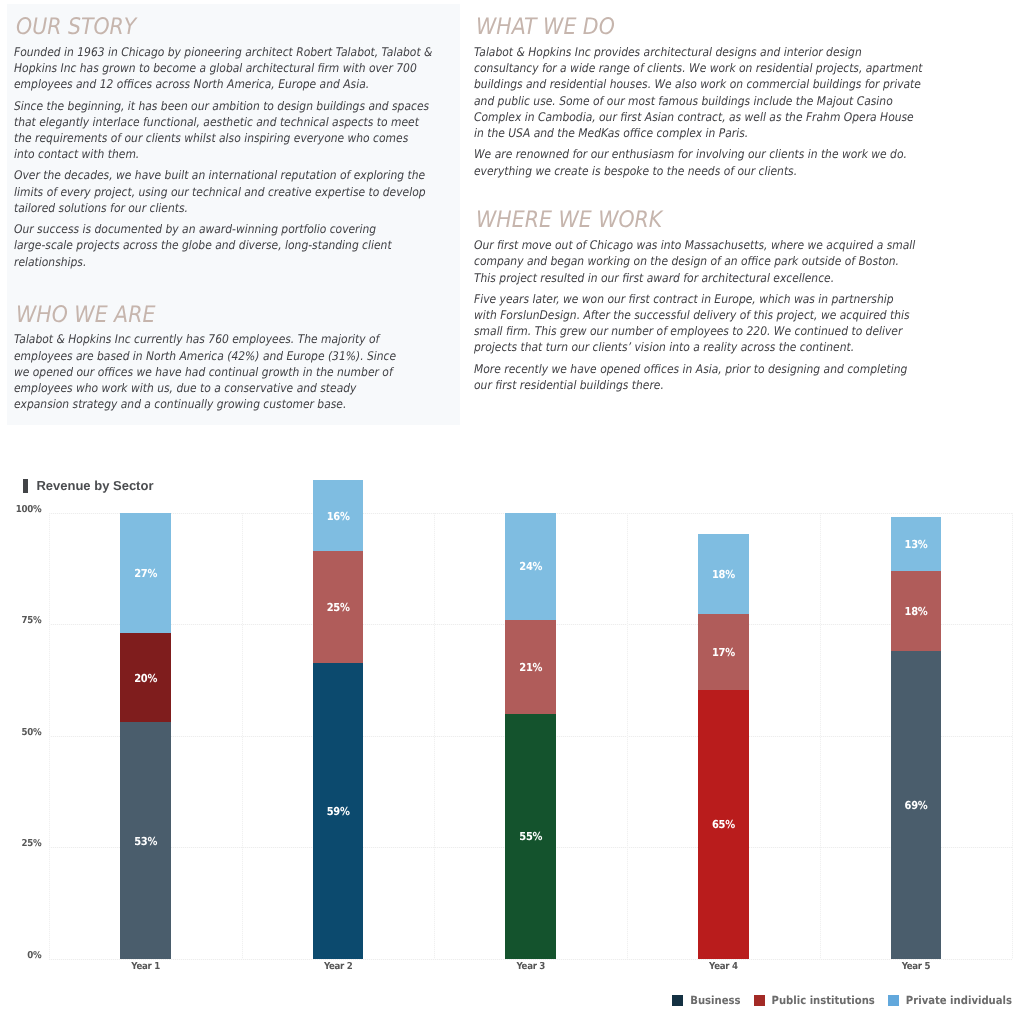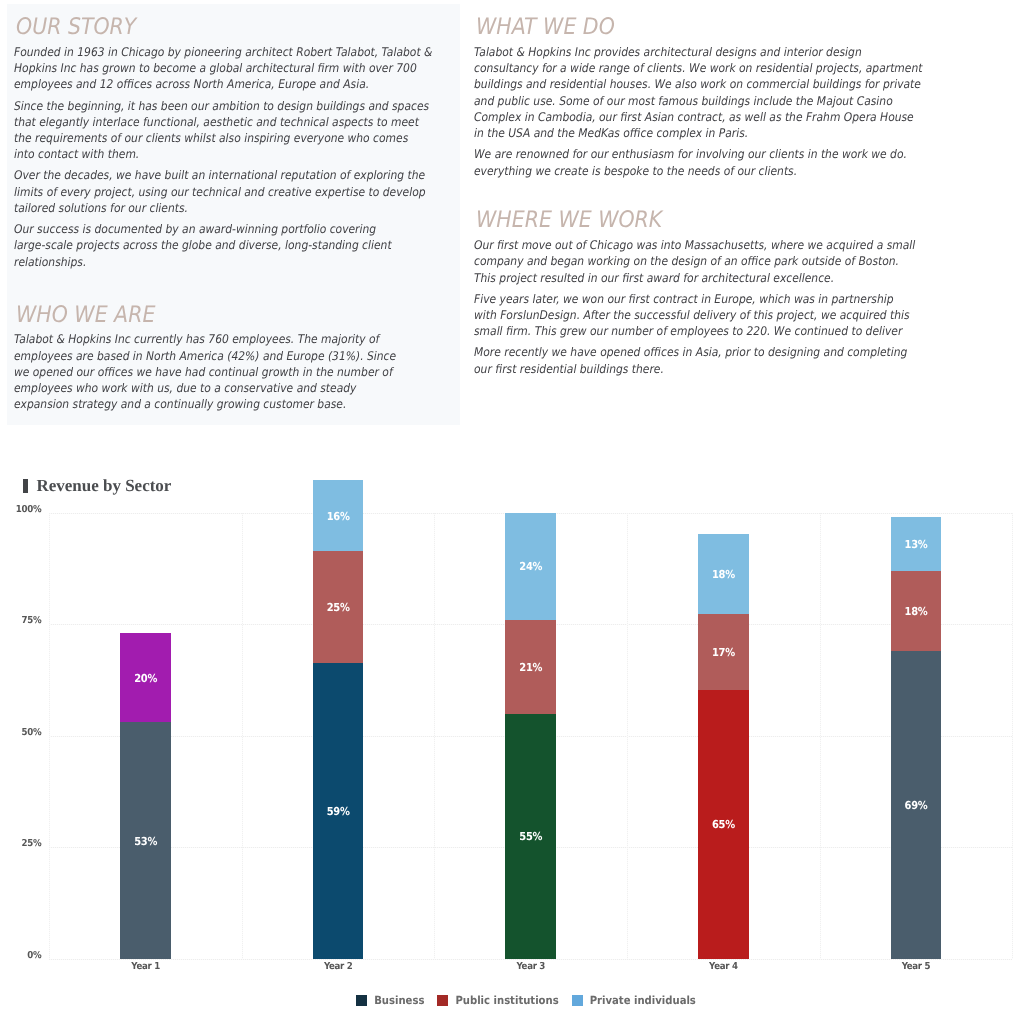--- a/index.html
+++ b/index.html
@@ -43,41 +43,41 @@
   span.tline{display:block;white-space:pre;font-style:italic;}
   .gap-after-title{height:3.7px;}
   .gap-para{height:4.85px;}
   .gap-before-title{height:26.5px;}
   .col-right .gap-before-title{height:23.3px;}
 
   
   .chart{position:absolute;left:0;top:0;width:1024px;height:1015px;pointer-events:none;}
   .chart-title-row{position:absolute;left:23px;top:479px;display:flex;align-items:center;height:14px;}
   .title-marker{width:4.5px;height:13.2px;background:#424447;margin-right:8.9px;border-radius:0;}
-  .chart-title{font-family:Liberation Serif, serif;font-stretch:condensed;font-size:17px;font-weight:700;color:#4b4d50;letter-spacing:0px;line-height:14px;}
+  .chart-title{font-family:Liberation Sans, sans-serif;font-stretch:condensed;font-size:13px;font-weight:700;color:#4b4d50;letter-spacing:0px;line-height:14px;}
 
   .plot{position:absolute;left:49.3px;top:513px;width:963px;height:445.6px;}
   .grid-line{position:absolute;left:0;width:100%;height:1px;
     background-image:repeating-linear-gradient(to right,#ededed 0px,#ededed 1px,#fbfbfb 1px,#fbfbfb 2px);}
   .vgrid{position:absolute;top:0;height:100%;width:1px;
     background-image:repeating-linear-gradient(to bottom,#f0f0f0 0px,#f0f0f0 1px,#fcfcfc 1px,#fcfcfc 2px);}
   .ytick{position:absolute;left:-83px;font-family:"DejaVu Sans",sans-serif;font-stretch:condensed;
          font-size:9.6px;font-weight:700;color:#565656;
          letter-spacing:-0.03em;text-align:right;width:75px;line-height:10px;transform:translateY(-8.3px);}
   .bar{position:absolute;bottom:0;width:50.6px;}
   .seg{width:100%;position:relative;display:flex;align-items:center;justify-content:center;}
   .seg span{font-family:"DejaVu Sans",sans-serif;font-stretch:condensed;font-size:11px;font-weight:700;color:#ffffff;letter-spacing:-0.025em;position:relative;top:0.5px;}
   .xlabel{position:absolute;top:448px;font-family:"DejaVu Sans",sans-serif;font-stretch:condensed;
           font-size:9.6px;font-weight:700;color:#565656;
           letter-spacing:-0.03em;transform:translateX(-50%);white-space:nowrap;}
 
-  .legend{position:absolute;left:52px;top:995px;width:960px;display:flex;justify-content:center;
+  .legend{position:absolute;left:52px;top:995px;width:960px;display:flex;justify-content:flex-end;
           align-items:center;gap:0;}
   .legend-item{display:flex;align-items:center;margin-right:13px;}
-  .legend-item:last-child{margin-right:12px;}
+  .legend-item:last-child{margin-right:0;}
   .swatch{width:11px;height:11px;margin-right:7px;}
   .legend-label{font-family:"DejaVu Sans",sans-serif;font-stretch:condensed;font-size:11.2px;font-weight:700;color:#6b6b6b;letter-spacing:0em;
                 line-height:11px;}
 </style>
 </head>
 <body>
 
 <div class="page">
 
   <div class="panel-bg"></div>
@@ -142,20 +142,21 @@
       <p class="body">
         <span class="tline">Our first move out of Chicago was into Massachusetts, where we acquired a small</span>
         <span class="tline">company and began working on the design of an office park outside of Boston.</span>
         <span class="tline">This project resulted in our first award for architectural excellence.</span>
       </p>
       <div class="gap-para"></div>
       <p class="body">
         <span class="tline">Five years later, we won our first contract in Europe, which was in partnership</span>
         <span class="tline">with ForslunDesign. After the successful delivery of this project, we acquired this</span>
         <span class="tline">small firm. This grew our number of employees to 220. We continued to deliver</span>
+        <span class="tline">projects that turn our clients’ vision into a reality across the continent.</span>
       </p>
       <div class="gap-para"></div>
       <p class="body">
         <span class="tline">More recently we have opened offices in Asia, prior to designing and completing</span>
         <span class="tline">our first residential buildings there.</span>
       </p>
     </div>
 
   <div class="chart">
     <div class="chart-title-row">
@@ -173,21 +174,24 @@
         <div class="ytick" style="top:111.39999999999998px">75%</div>
         <div class="grid-line" style="top:0px"></div>
         <div class="ytick" style="top:0px">100%</div>
         <div class="vgrid" style="left:0px"></div>
         <div class="vgrid" style="left:192.6px"></div>
         <div class="vgrid" style="left:385.2px"></div>
         <div class="vgrid" style="left:577.8px"></div>
         <div class="vgrid" style="left:770.4px"></div>
         <div class="vgrid" style="left:963px"></div>
         <div class="bar" style="left:71px">
-          <div class="seg" style="height:89.12px;background:#a21caf">
+          <div class="seg" style="height:120.31200000000001px;background:#7fbde1">
+            <span>27%</span>
+          </div>
+          <div class="seg" style="height:89.12px;background:#7f1d1d">
             <span>20%</span>
           </div>
           <div class="seg" style="height:236.16800000000003px;background:#4a5d6c">
             <span>53%</span>
           </div>
         </div>
         <div class="xlabel" style="left:96.3px">Year 1</div>
         <div class="bar" style="left:263.59999999999997px">
           <div class="seg" style="height:71.296px;background:#7fbde1">
             <span>16%</span>

